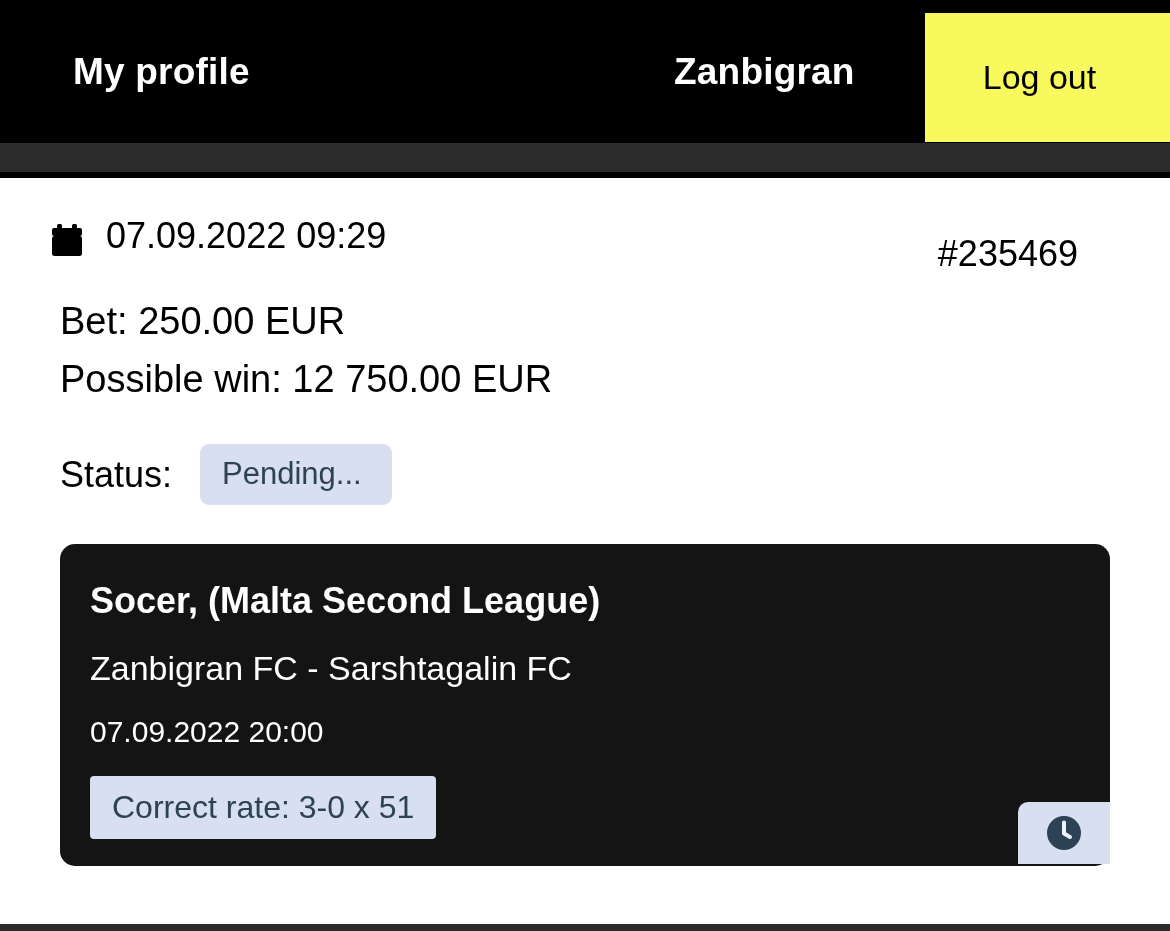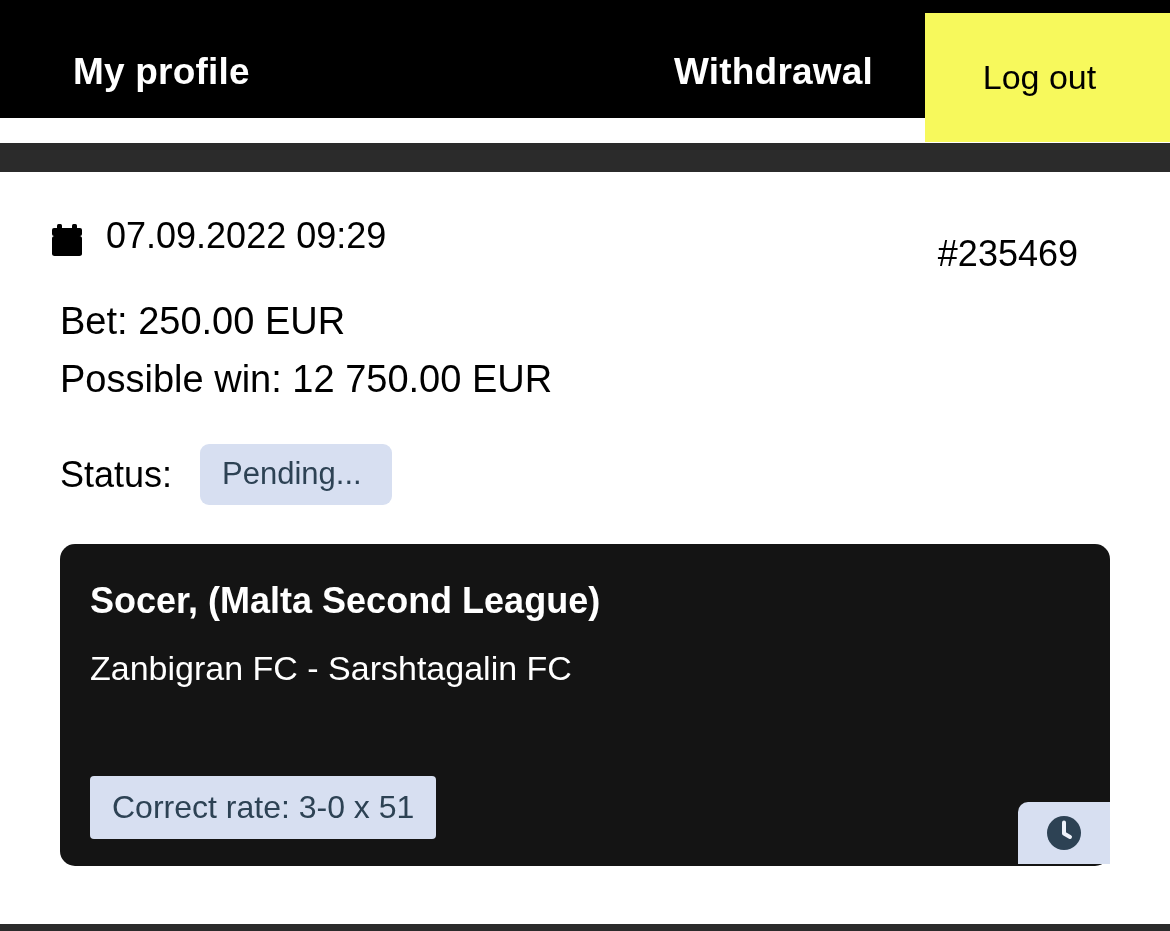--- a/index.html
+++ b/index.html
@@ -15,21 +15,21 @@
     font-family: "Liberation Sans", sans-serif;
     -webkit-font-smoothing: antialiased;
   }
 
   
   .topnav {
     position: absolute;
     left: 0;
     top: 0;
     width: 1170px;
-    height: 118px;
+    height: 178px;
     background: #000000;
   }
   .nav-item {
     position: absolute;
     top: 50px;
     color: #ffffff;
     font-size: 37px;
     font-weight: 700;
     letter-spacing: 0.2px;
     white-space: nowrap;
@@ -228,21 +228,21 @@
     width: 1170px;
     height: 7px;
     background: #2b2b2b;
   }
 </style>
 </head>
 <body>
 
 <div class="topnav">
   <div class="nav-item nav-myprofile">My profile</div>
-  <div class="nav-item nav-withdrawal">Withdrawal</div>
+  <div class="nav-item nav-withdrawal">Zanbigran</div>
 
   <div class="logout-button">Log out</div>
 </div>
 
 <div class="subnav-bar"></div>
 
 <div class="bet-area">
 
   <div class="bet-datetime-row">
     <span>
@@ -265,20 +265,21 @@
   <div class="status-row">
     <span class="status-label">Status:</span>
     <span class="status-badge">Pending...</span>
   </div>
 
 </div>
 
 <div class="event-card">
   <div class="event-league">Socer, (Malta Second League)</div>
   <div class="event-teams">Zanbigran FC - Sarshtagalin FC</div>
+  <div class="event-datetime">07.09.2022 20:00</div>
   <div class="event-rate-badge">Correct rate: 3-0   x 51</div>
 </div>
 
 <div class="clock-badge">
   <span>
     <svg class="clock-icon" viewBox="0 0 38 38" xmlns="http://www.w3.org/2000/svg">
       <circle cx="19" cy="19" r="17" fill="#2d4254"></circle>
       <path d="M19 8.5 L19 19.5 L25 23" stroke="#eef2fa" stroke-width="4" stroke-linecap="round" stroke-linejoin="round" fill="none"></path>
     </svg>
   </span>

